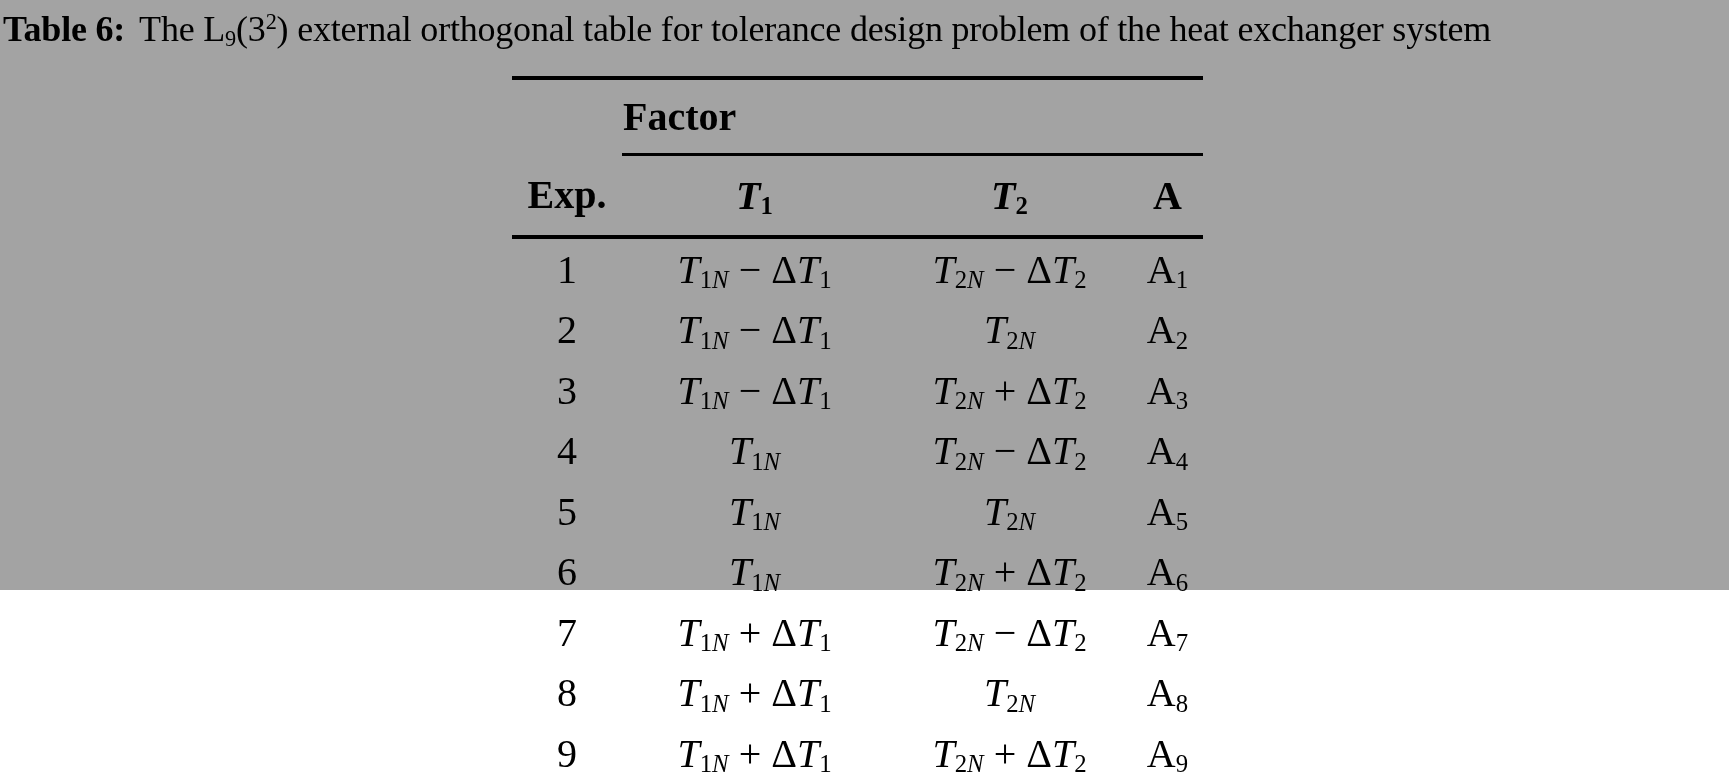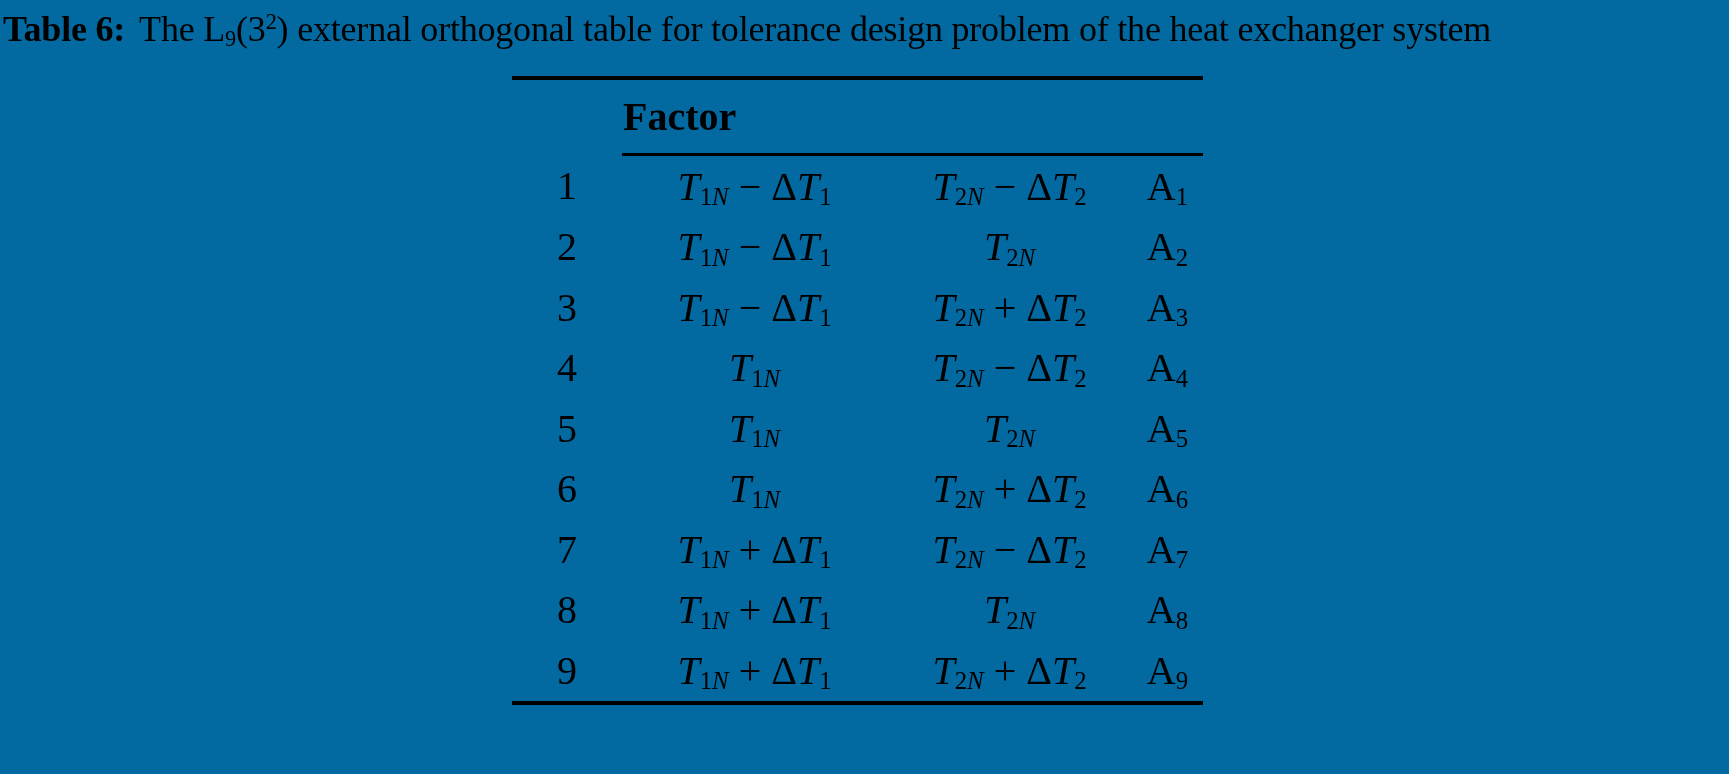--- a/index.html
+++ b/index.html
@@ -8,22 +8,22 @@
     background: #ffffff;
     width: 1729px;
     height: 774px;
     overflow: hidden;
     font-family: "Liberation Serif", "DejaVu Serif", serif;
     color: #000000;
   }
   .page {
     position: relative;
     width: 1729px;
-    height: 774px;
-    background: #0369a1;
+    height: 590px;
+    background: #a3a3a3;
   }
   
   .caption {
     position: absolute;
     left: 3px;
     top: 8px;
     font-size: 36px;
     white-space: nowrap;
     letter-spacing: -0.2px;
   }
@@ -89,20 +89,26 @@
       <col style="width:110px">
       <col style="width:265px">
       <col style="width:245px">
       <col style="width:71px">
     </colgroup>
     <thead>
       <tr class="spanner-row">
         <td class="spanner-empty"></td>
         <td class="spanner-cell" colspan="3">Factor</td>
       </tr>
+      <tr class="header-row">
+        <th><span>Exp.</span></th>
+        <th><span class="it">T</span><sub>1</sub></th>
+        <th><span class="it">T</span><sub>2</sub></th>
+        <th><span>A</span></th>
+      </tr>
     </thead>
     <tbody>
         <tr>
           <td><span>1</span></td>
           <td><span class="it">T</span><sub>1</sub><sub class="it">N</sub><span> − </span><span>Δ</span><span class="it">T</span><sub>1</sub></td>
           <td><span class="it">T</span><sub>2</sub><sub class="it">N</sub><span> − </span><span>Δ</span><span class="it">T</span><sub>2</sub></td>
           <td><span>A</span><sub>1</sub></td>
         </tr>
         <tr>
           <td><span>2</span></td>

